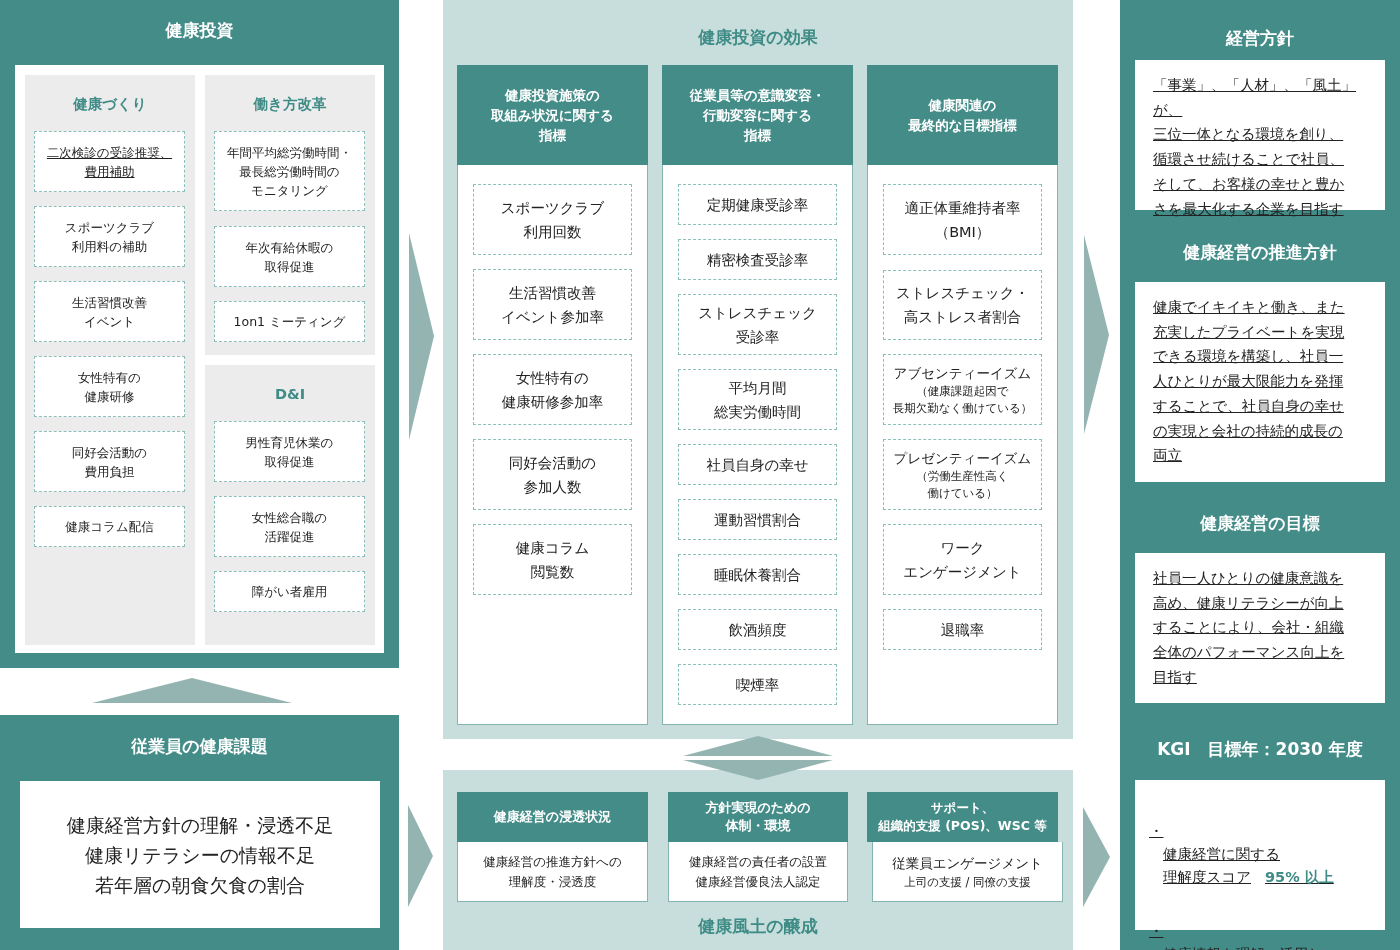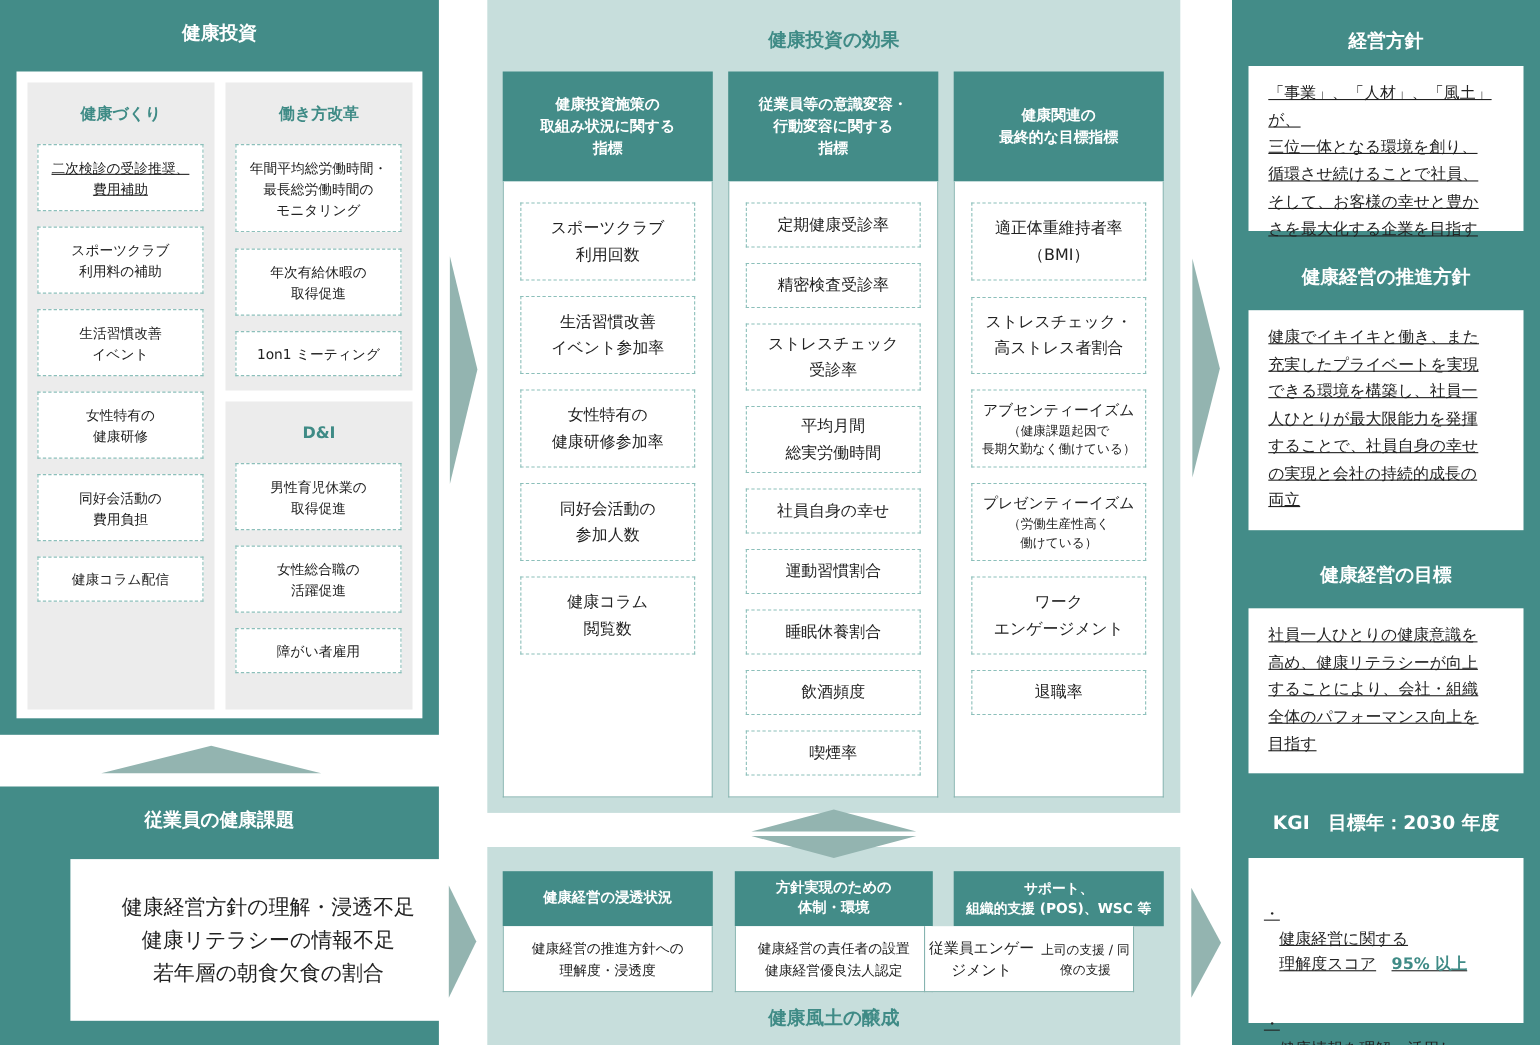--- a/index.html
+++ b/index.html
@@ -83,21 +83,21 @@
 
   <div class="dash sm" style="left:214px;top:421px;width:151px;height:61px;">男性育児休業の
 取得促進</div>
   <div class="dash sm" style="left:214px;top:496px;width:151px;height:61px;">女性総合職の
 活躍促進</div>
   <div class="dash sm" style="left:214px;top:571px;width:151px;height:41px;">障がい者雇用</div>
 
   <div class="abs teal" style="left:0;top:715px;width:399px;height:235px;">
     <div class="ctitle white-title" style="top:19px;font-size:17px;line-height:24px;">従業員の健康課題</div>
   </div>
-  <div class="issues-text" style="left:20px;top:781px;width:360px;height:147px;margin-left:44px;">健康経営方針の理解・浸透不足
+  <div class="issues-text" style="left:20px;top:781px;width:360px;height:147px;">健康経営方針の理解・浸透不足
 健康リテラシーの情報不足
 若年層の朝食欠食の割合</div>
 
   <div class="abs light" style="left:443px;top:0;width:630px;height:739px;">
     <div class="ctitle accent-title" style="top:25px;font-size:17px;line-height:24px;">健康投資の効果</div>
   </div>
 
   <div class="col-head teal" style="left:457px;top:65px;width:191px;height:100px;">健康投資施策の
 取組み状況に関する
 指標</div>
@@ -158,21 +158,21 @@
   <div class="box-body" style="left:457px;top:842px;width:191px;height:60px;">健康経営の推進方針への
 理解度・浸透度</div>
 
   <div class="col-head teal" style="left:668px;top:792px;width:180px;height:50px;font-size:13px;line-height:18px;">方針実現のための
 体制・環境</div>
   <div class="box-body" style="left:668px;top:842px;width:180px;height:60px;">健康経営の責任者の設置
 健康経営優良法人認定</div>
 
   <div class="col-head teal" style="left:867px;top:792px;width:191px;height:50px;font-size:12.5px;line-height:18px;">サポート、
 組織的支援 (POS)、WSC 等</div>
-  <div class="box-body" style="left:840px;top:842px;width:191px;height:60px;flex-direction:row;">
+  <div class="box-body" style="left:872px;top:842px;width:191px;height:60px;flex-direction:column;">
     <span style="font-size:13.5px;line-height:20px;">従業員エンゲージメント</span>
     <span style="font-size:11.5px;line-height:18px;">上司の支援 / 同僚の支援</span>
   </div>
 
   <div class="abs teal" style="left:1120px;top:0;width:280px;height:950px;">
     <div class="ctitle white-title" style="top:26px;font-size:17px;line-height:24px;">経営方針</div>
     <div class="ctitle white-title" style="top:240px;font-size:17px;line-height:24px;">健康経営の推進方針</div>
     <div class="ctitle white-title" style="top:511px;font-size:17px;line-height:24px;">健康経営の目標</div>
     <div class="ctitle white-title" style="top:737px;font-size:17px;line-height:24px;">KGI　目標年：2030 年度</div>
   </div>

